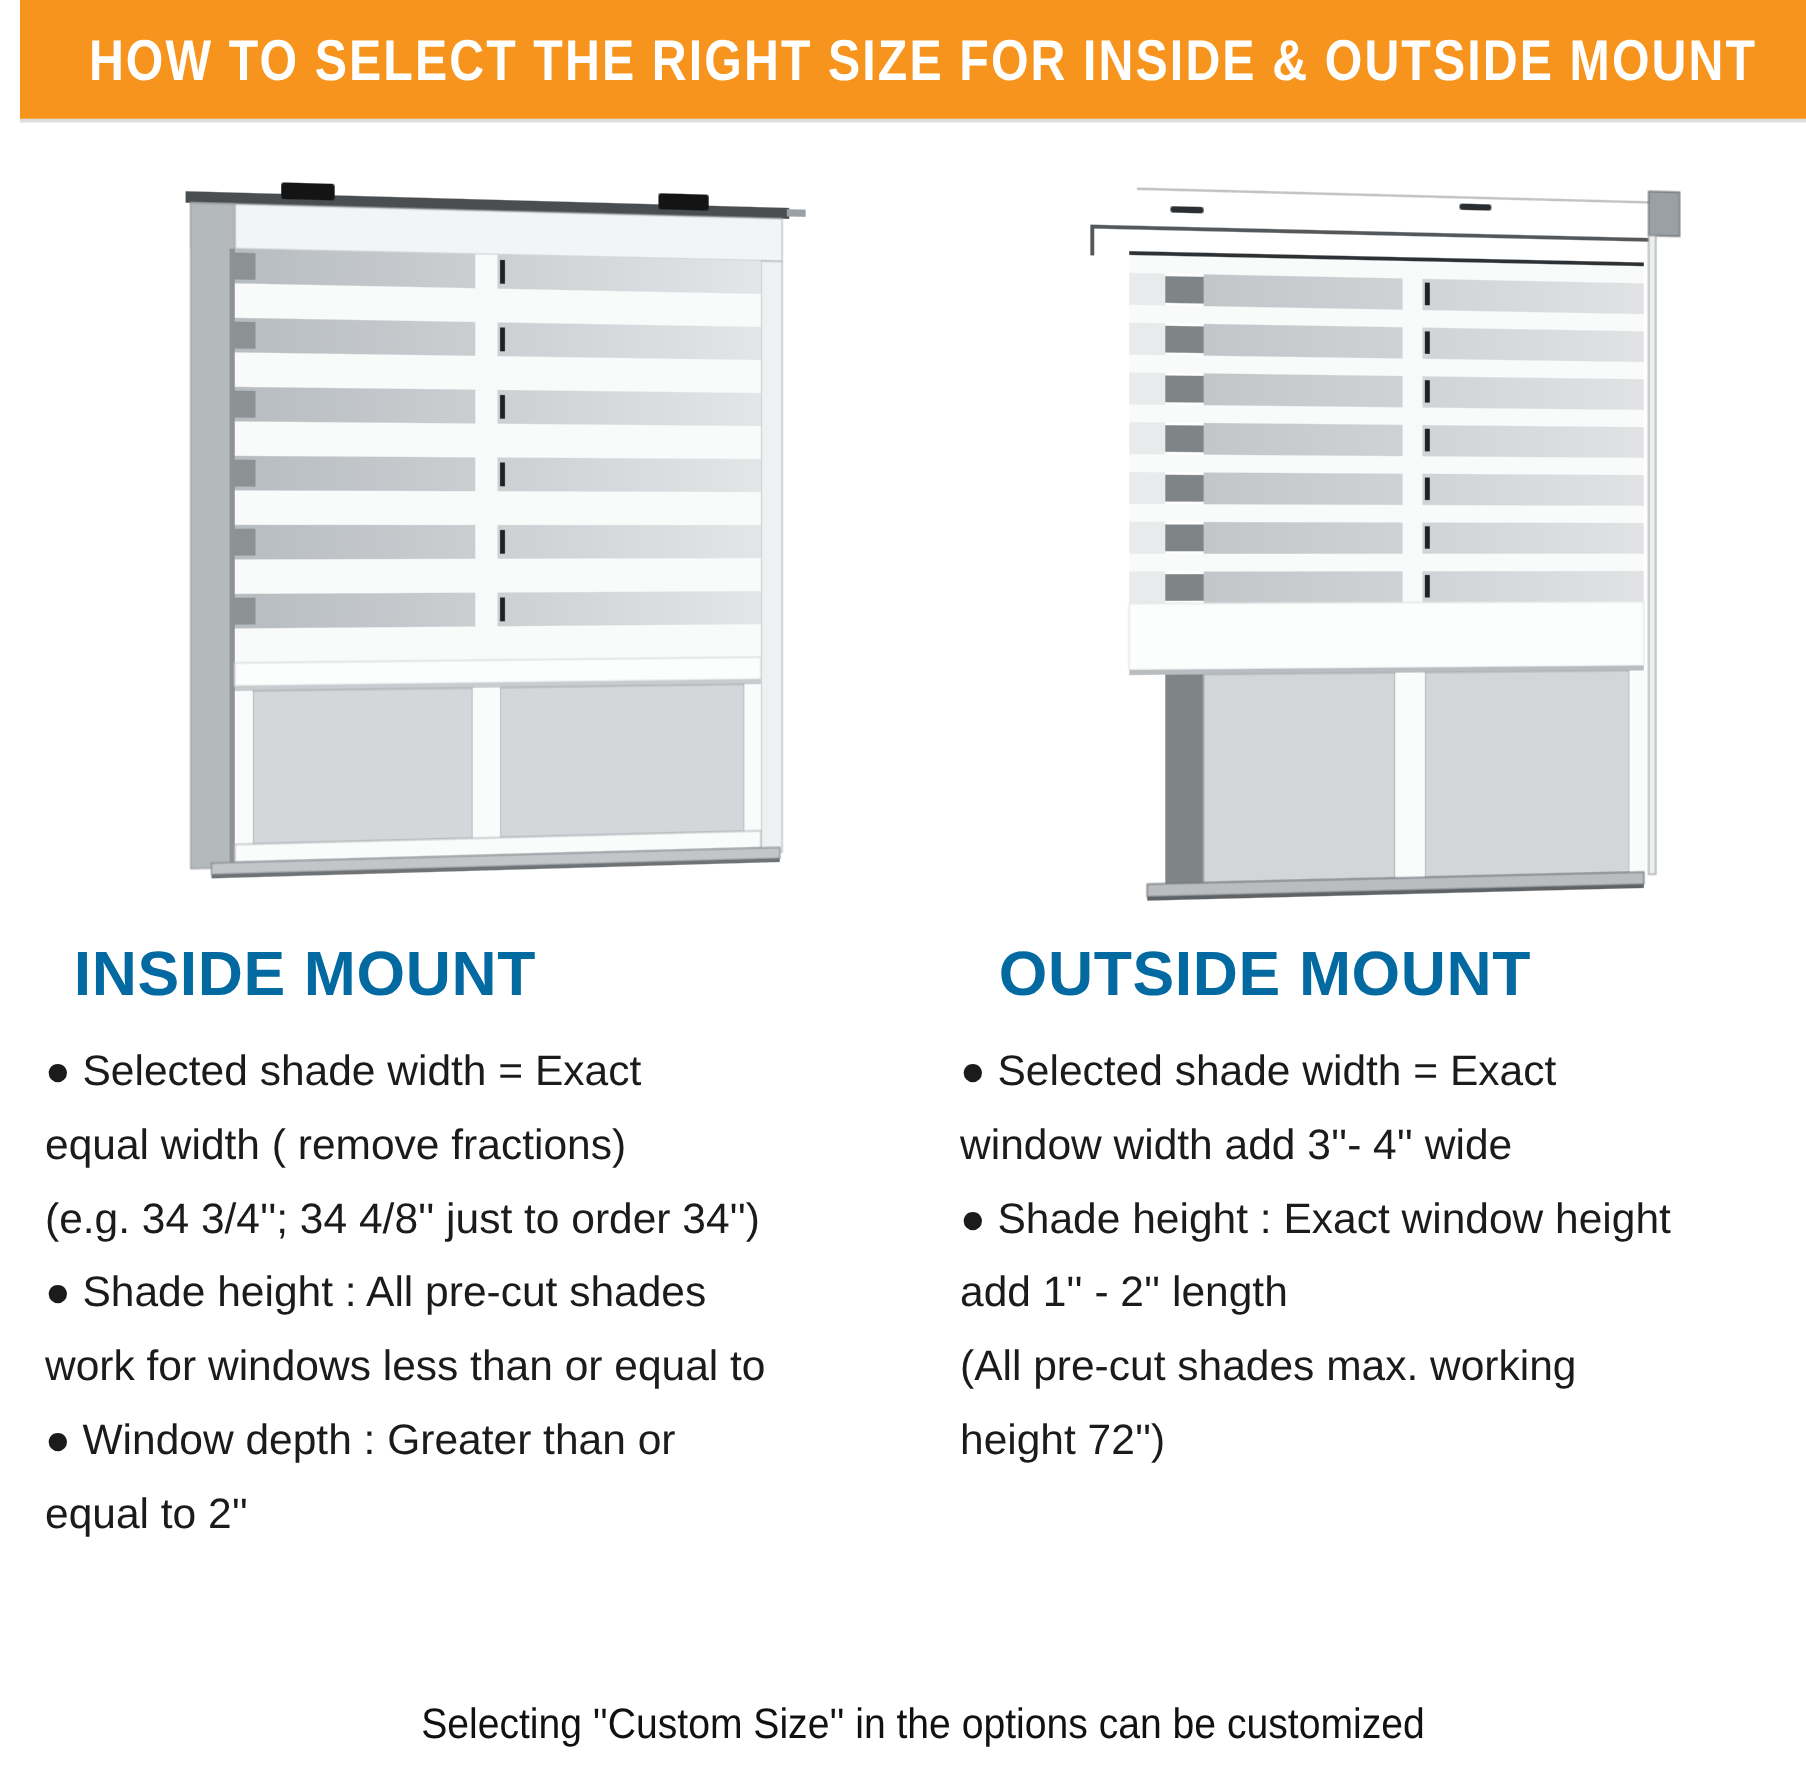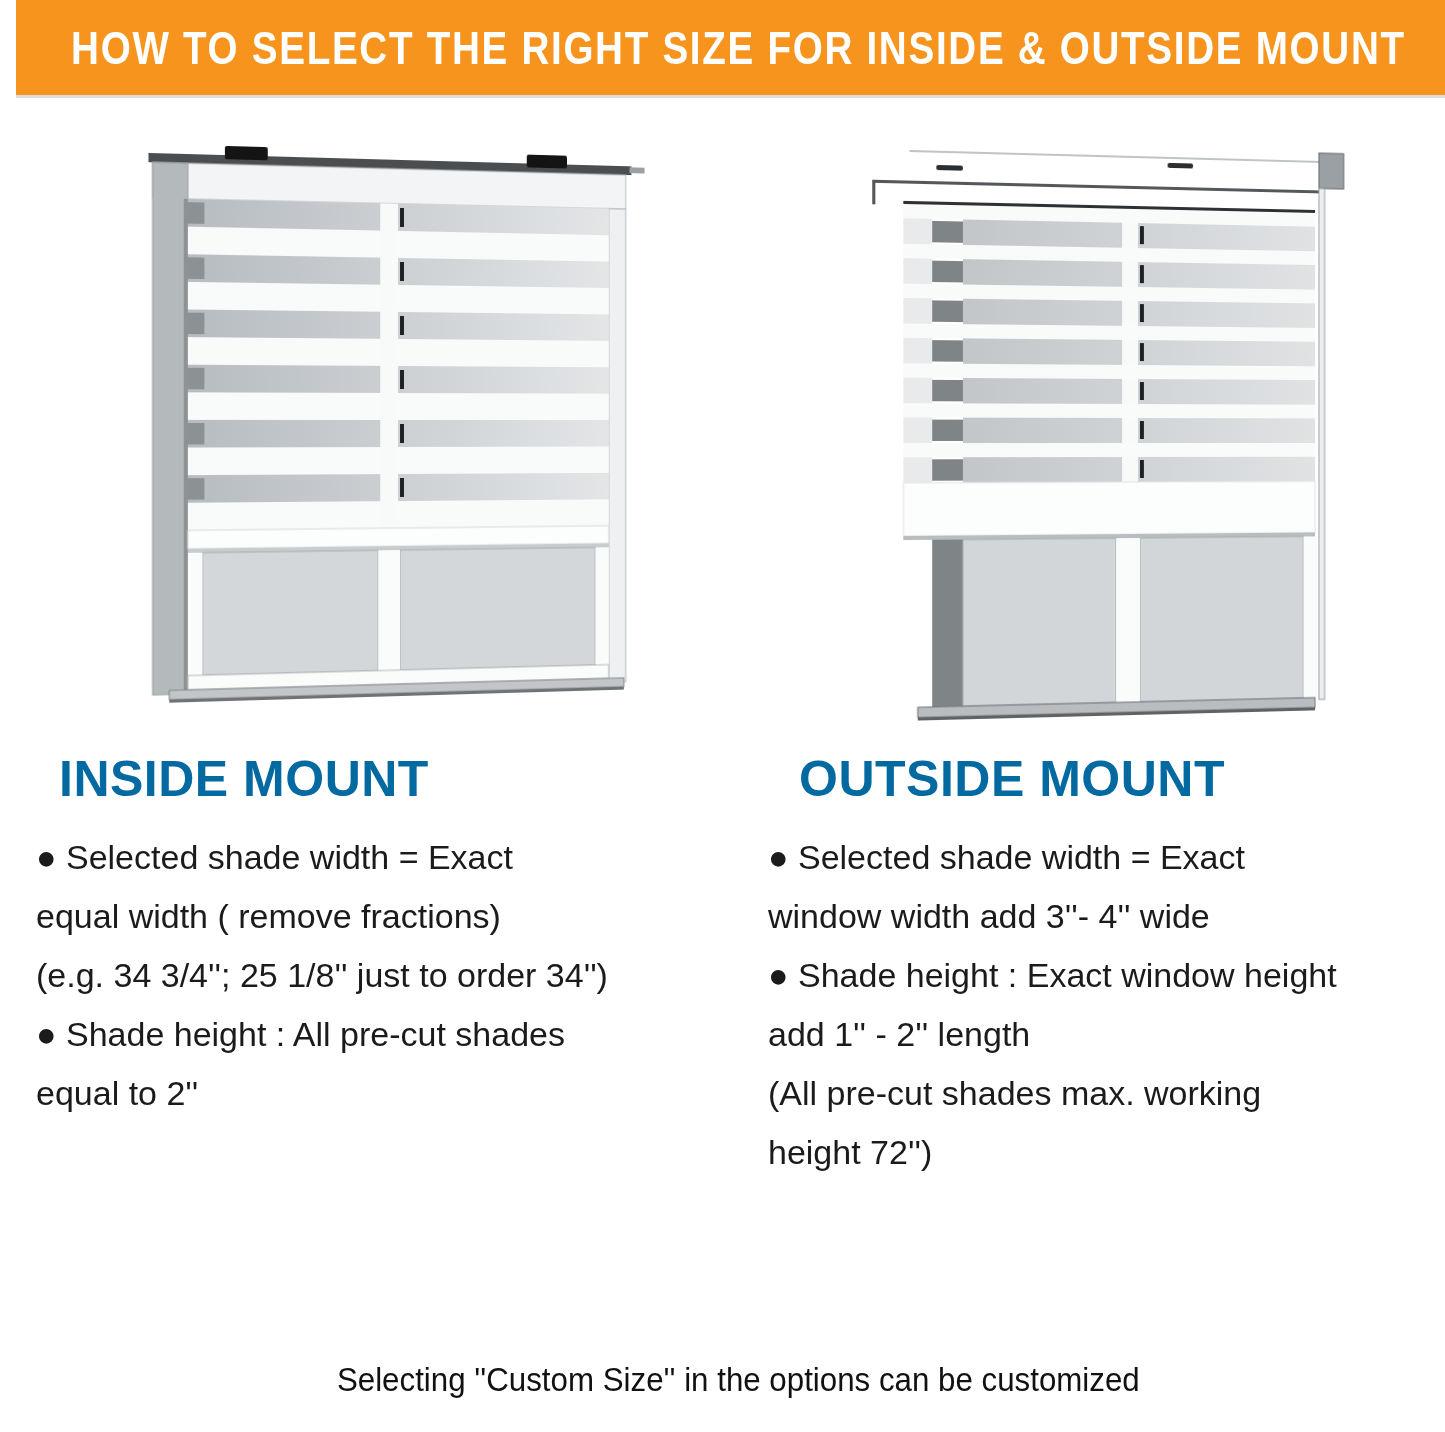--- a/index.html
+++ b/index.html
@@ -207,22 +207,24 @@
       <rect x="48" y="570" width="400" height="3" fill="#5f6366"></rect>
     </g>
   </svg>
 
   <h2 class="mount-heading h-inside">INSIDE MOUNT</h2>
   <h2 class="mount-heading h-outside">OUTSIDE MOUNT</h2>
 
   <div class="specs specs-inside">
     <div class="spec-line">● Selected shade width = Exact</div>
     <div class="spec-line">equal width ( remove fractions)</div>
-    <div class="spec-line">(e.g. 34 3/4''; 25 1/8'' just to order 34'')</div>
+    <div class="spec-line">(e.g. 34 3/4''; 34 4/8'' just to order 34'')</div>
     <div class="spec-line">● Shade height : All pre-cut shades</div>
+    <div class="spec-line">work for windows less than or equal to</div>
+    <div class="spec-line">● Window depth : Greater than or</div>
     <div class="spec-line">equal to 2''</div>
   </div>
 
   <div class="specs specs-outside">
     <div class="spec-line">● Selected shade width = Exact</div>
     <div class="spec-line">window width add 3''- 4'' wide</div>
     <div class="spec-line">● Shade height : Exact window height</div>
     <div class="spec-line">add 1'' - 2'' length</div>
     <div class="spec-line">(All pre-cut shades max. working</div>
     <div class="spec-line">height 72'')</div>

